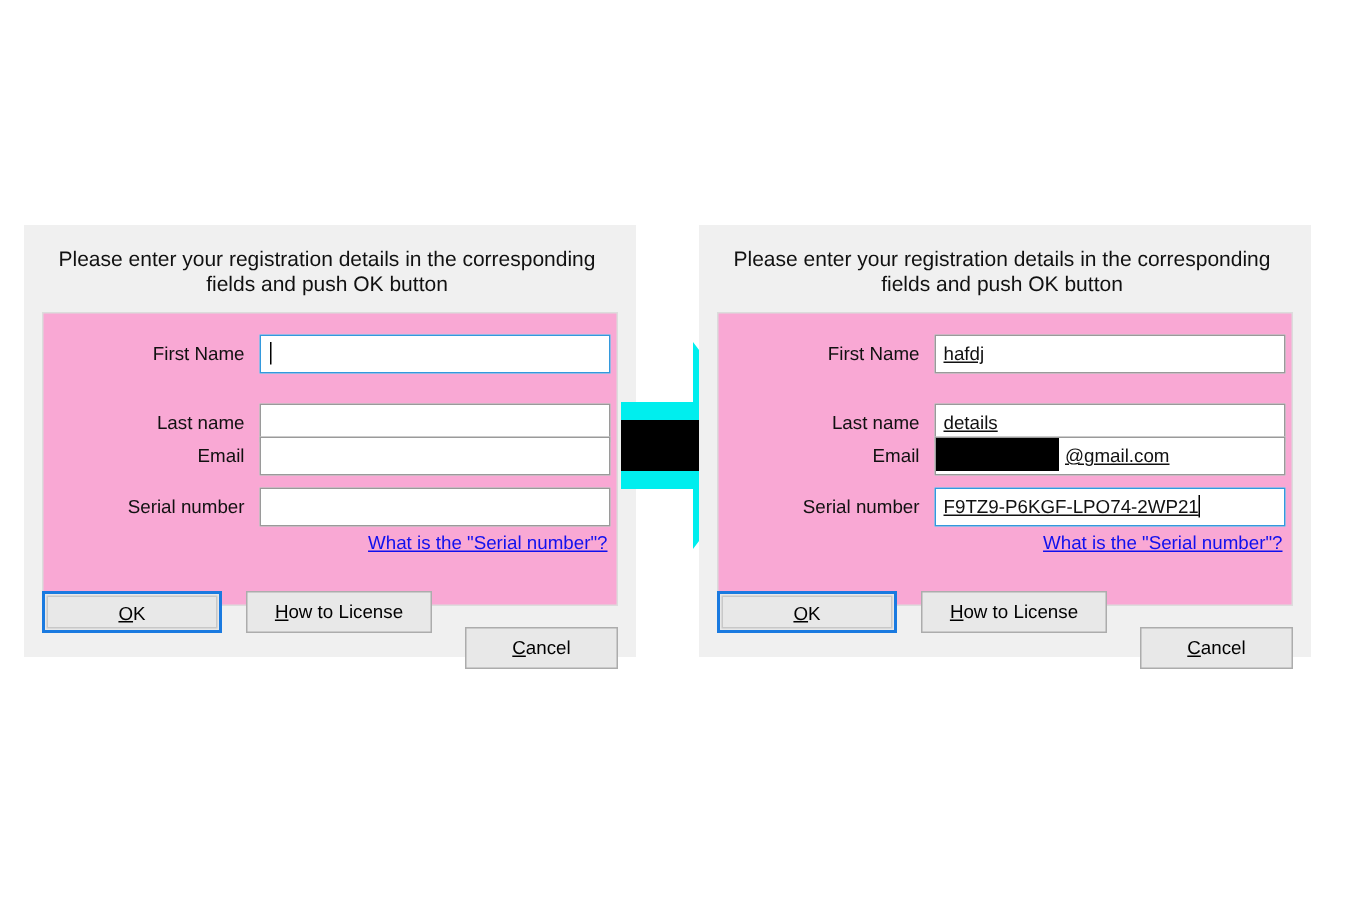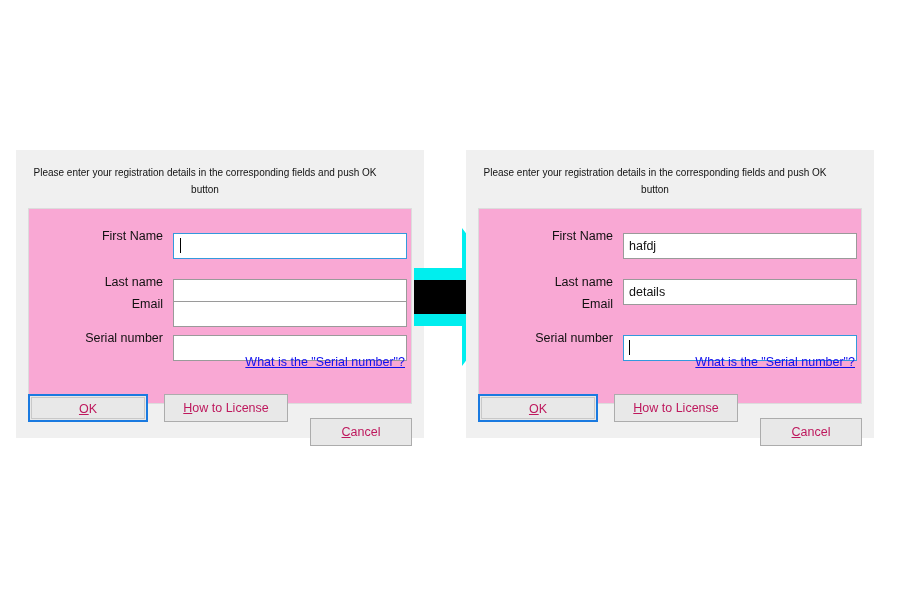--- a/index.html
+++ b/index.html
@@ -31,24 +31,24 @@
     left: 16px;  top: 150px;
     width: 408px; height: 288px;
   }
   #dialog-filled {
     left: 466px; top: 150px;
     width: 408px; height: 288px;
   }
 
   .dialog-instruction {
     position: absolute;
-    left: 3px; top: 14px;
+    left: 16px; top: 14px;
     width: 372px;
     text-align: center;
-    font-size: 10px;
+    font-size: 14px;
     color: #111111;
     line-height: 17px;
   }
 
   
   .group-box {
     position: absolute;
     left: 12px; top: 58px;
     width: 384px; height: 196px;
     border: 1px solid #dcdcdc;
@@ -74,32 +74,33 @@
     height: 26px;
     line-height: 26px;
     text-align: right;
     font-size: 12.5px;
     color: #111111;
     white-space: nowrap;
   }
 
   .field-input {
     position: absolute;
-    left: 144px; top: 10px;
+    left: 144px; top: 0;
     width: 234px;
     height: 26px;
     box-sizing: border-box;
     background: #ffffff;
     border: 1px solid #9a9a9a;
     font-size: 12.5px;
     color: #111111;
     line-height: 24px;
     padding: 0 5px;
     white-space: nowrap;
     overflow: hidden;
+    text-decoration: underline;
   }
   .field-input.focused {
     border: 1px solid #3399dd;
   }
 
   
   .caret {
     display: inline-block;
     width: 1px;
     height: 15px;
@@ -138,21 +139,21 @@
     width: 384px; height: 30px;
   }
   .dlg-button {
     position: absolute;
     top: 0;
     height: 28px;
     box-sizing: border-box;
     background: #e8e8e8;
     border: 1px solid #acacac;
     font-size: 12.5px;
-    color: #be185d;
+    color: #000000;
     line-height: 26px;
     text-align: center;
     cursor: pointer;
   }
   .dlg-button.b0 { left: 0px;   width: 120px; }
   .dlg-button.b1 { left: 136px; width: 124px; }
   .dlg-button.b2 { left: 282px; width: 102px; margin-top: 24px; }
 
   
   .dlg-button.default {
@@ -241,25 +242,26 @@
         <div class="field-input"><span>hafdj</span></div>
       </div>
 
       <div class="field-row r1">
         <div class="field-label">Last name</div>
         <div class="field-input"><span>details</span></div>
       </div>
 
       <div class="field-row r2">
         <div class="field-label">Email</div>
+        <div class="field-input"><span class="redaction"></span><span class="email-domain">@gmail.com</span></div>
       </div>
 
       <div class="field-row r3">
         <div class="field-label">Serial number</div>
-        <div class="field-input focused"><span class="caret"></span></div>
+        <div class="field-input focused"><span>F9TZ9-P6KGF-LPO74-2WP21</span><span class="caret"></span></div>
       </div>
 
       <div class="help-link">What is the "Serial number"?</div>
     </div>
 
     <div class="button-bar">
       <div class="dlg-button b0 default">
           <span class="face"><span class="accel">O</span><span>K</span></span>
         </div>
       <div class="dlg-button b1"><span class="accel">H</span><span>ow to License</span></div>

